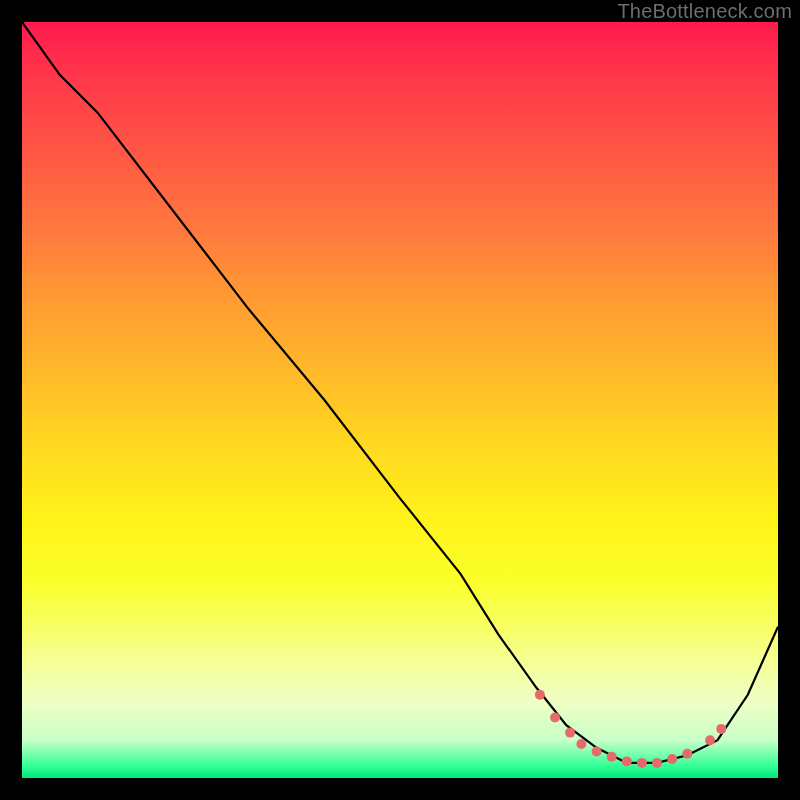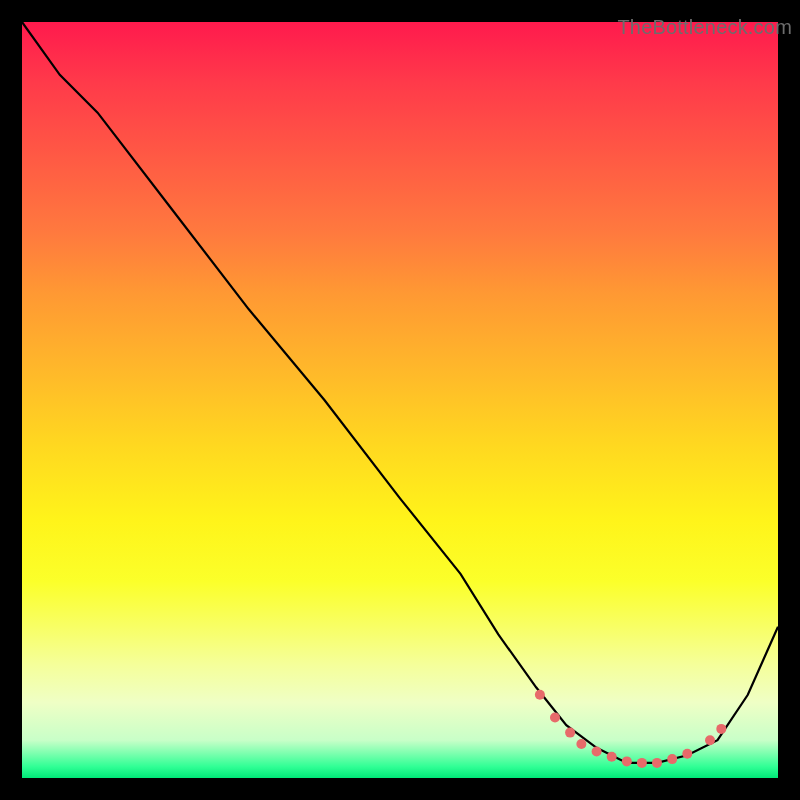--- a/index.html
+++ b/index.html
@@ -35,21 +35,21 @@
       #f5ff9a 85%,
       #efffc5 90%,
       #c8ffc8 95%,
       #30ff95 98.5%,
       #00e878 100%
     );
     overflow: hidden;
   }
   .watermark {
     position: absolute;
-    top: 16px;
+    top: 0;
     right: 8px;
     font-family: Arial, Helvetica, sans-serif;
     font-size: 20px;
     font-weight: 500;
     color: #6d6d6d;
     letter-spacing: 0.2px;
     user-select: none;
   }
   svg.curve {
     position: absolute;

